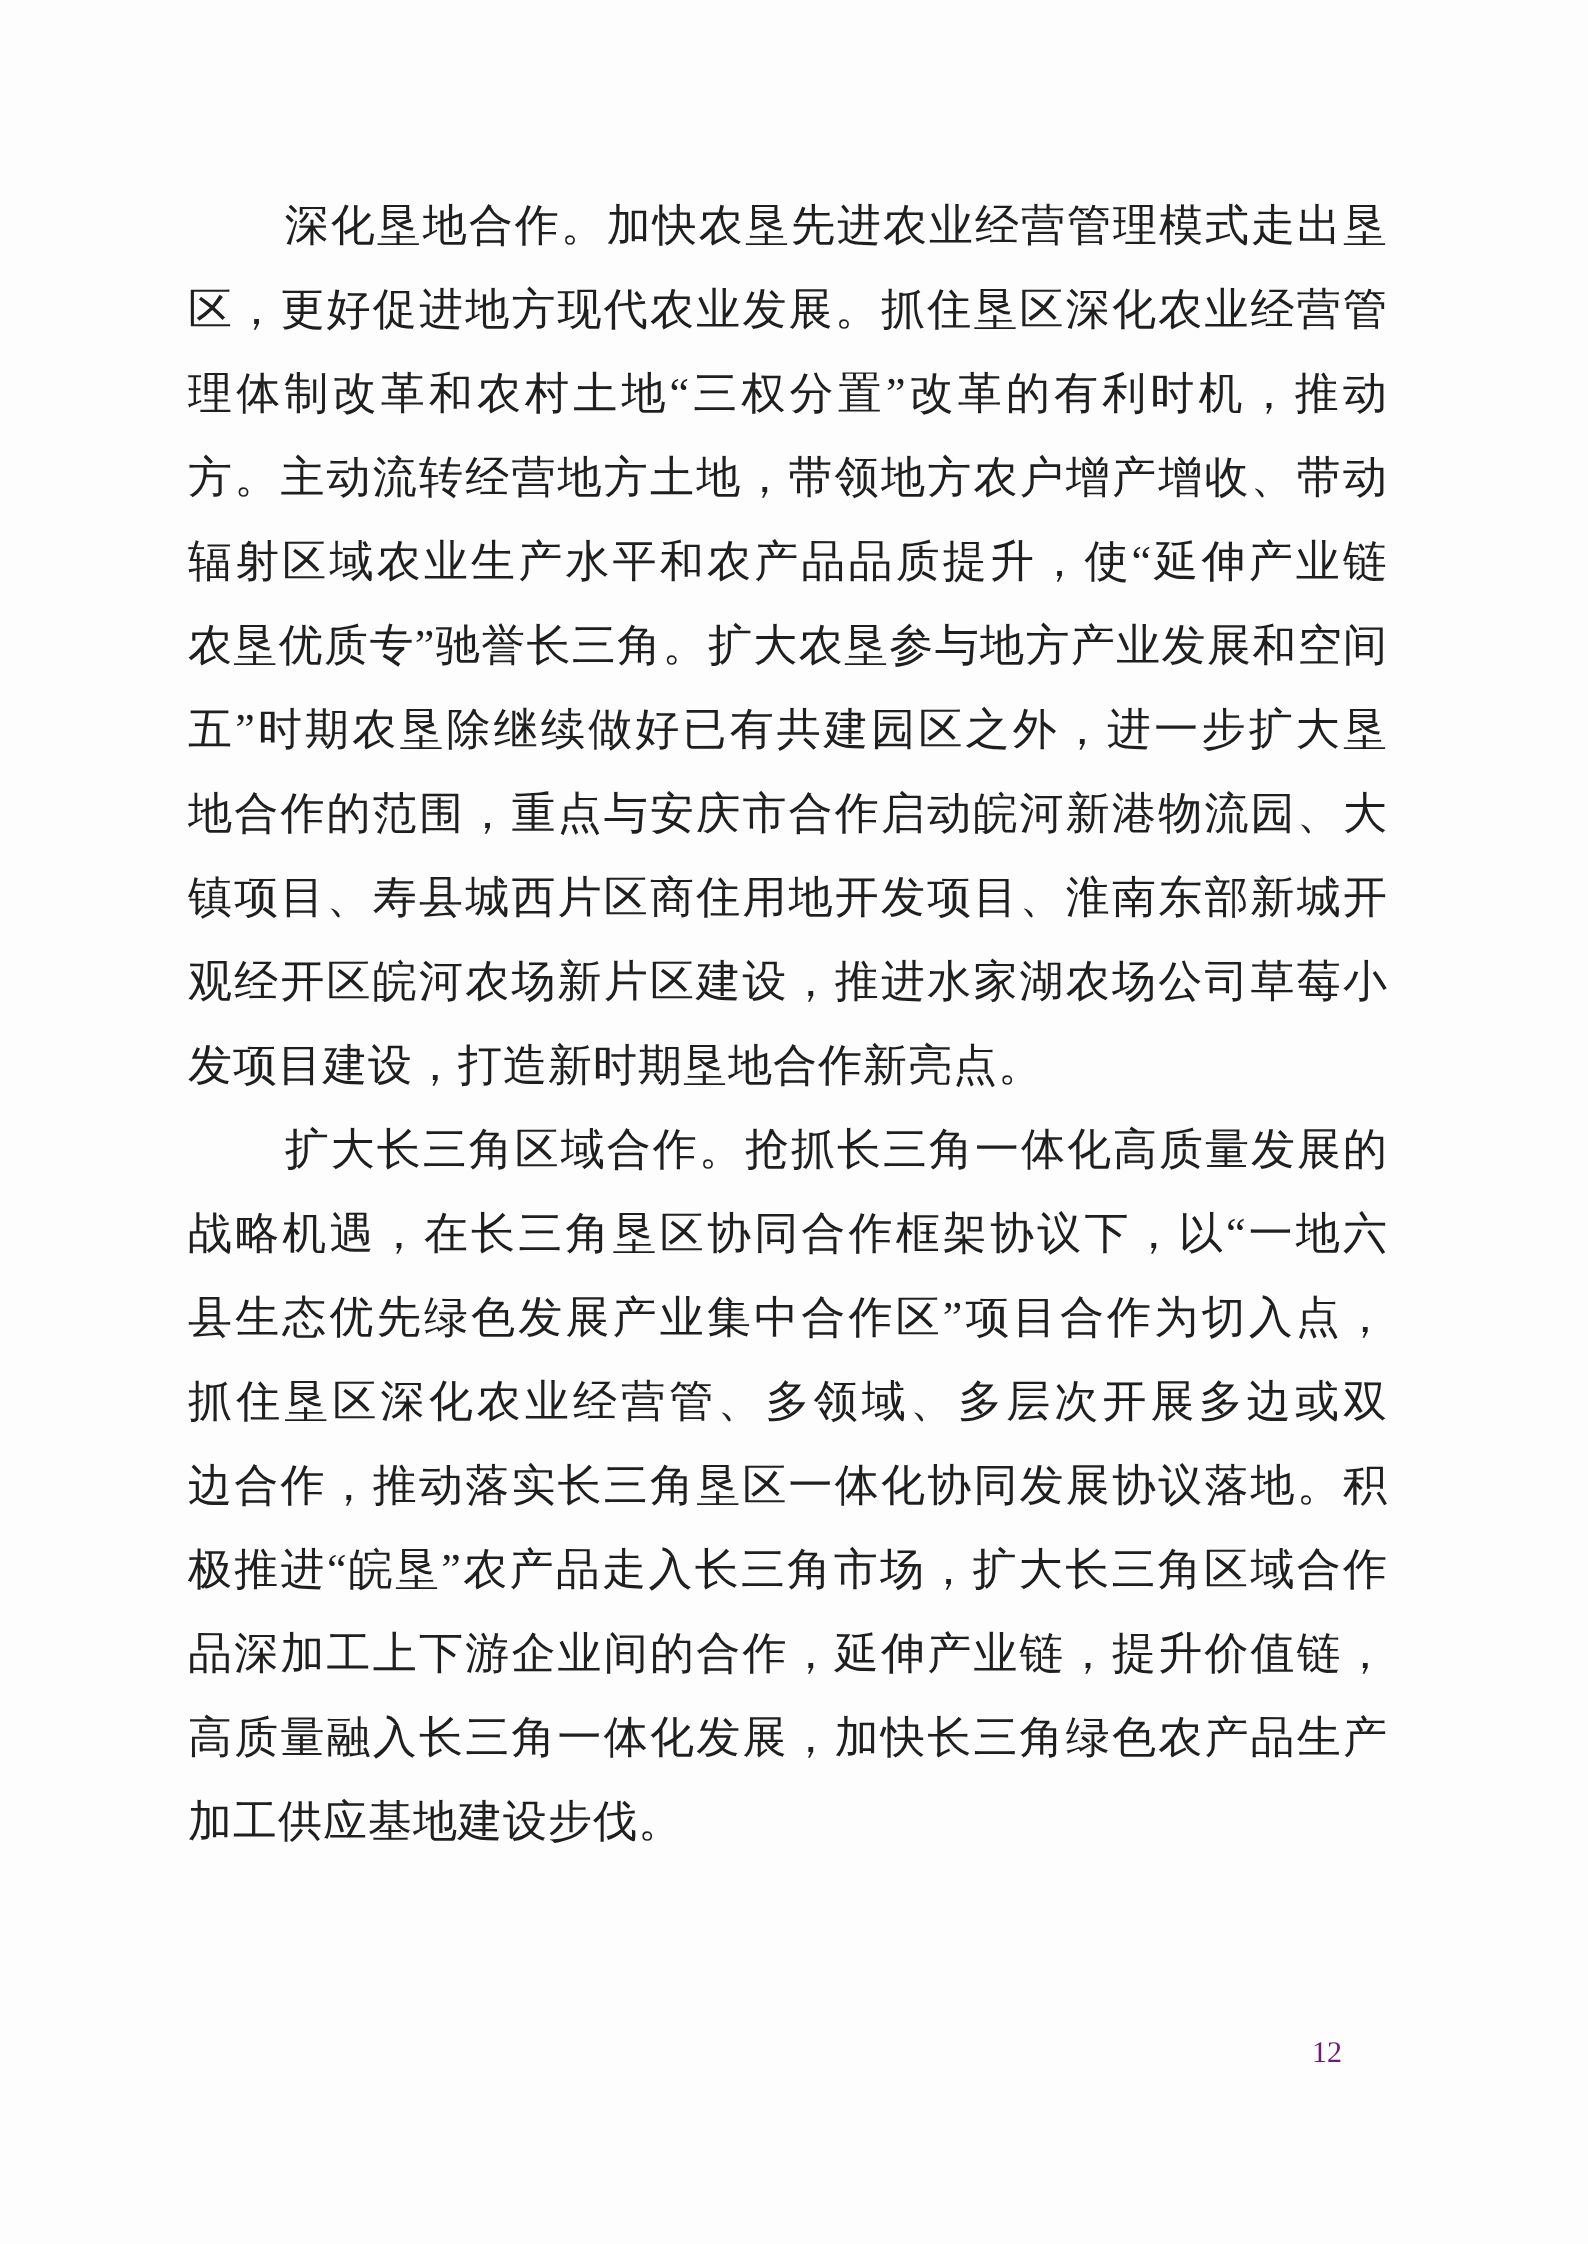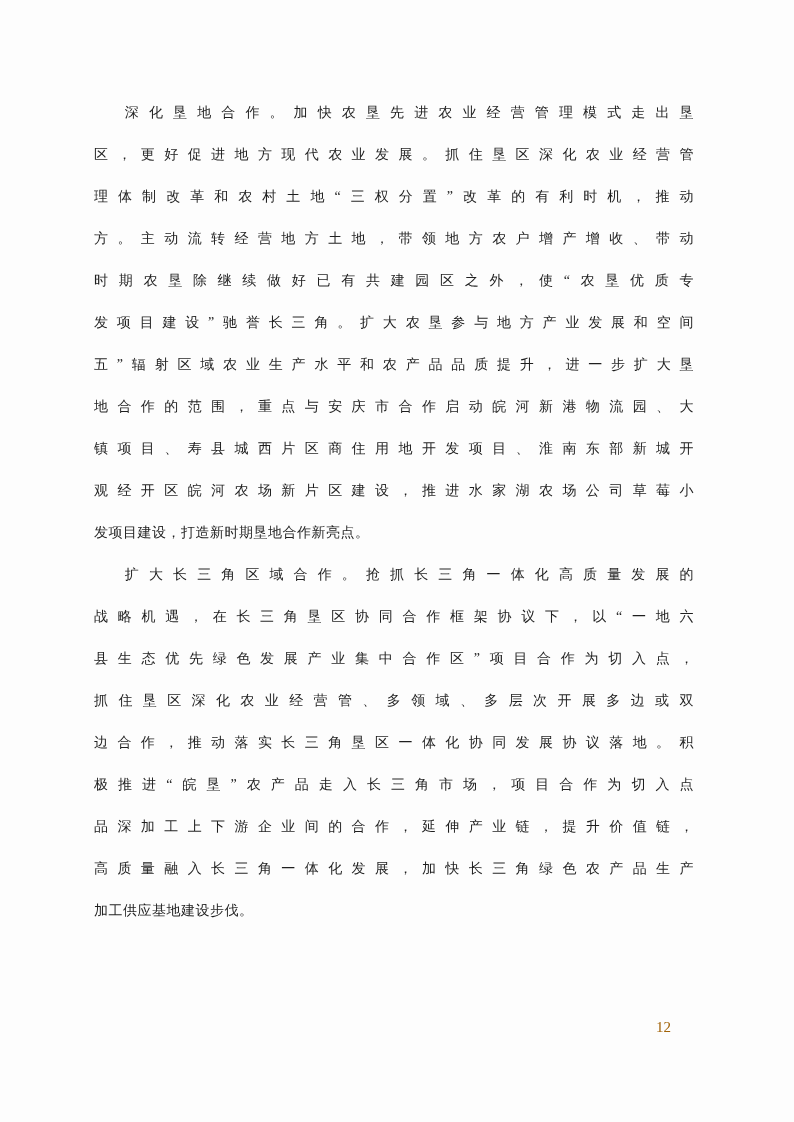--- a/index.html
+++ b/index.html
@@ -20,68 +20,68 @@
     position: absolute;
     left: 94px;
     top: 92px;
     width: 600px;
   }
   .paragraph {
     margin: 0;
     padding: 0;
   }
   .line {
-    font-size: 14px;
+    font-size: 22px;
     line-height: 42px;
     height: 42px;
     overflow: hidden;
     text-align: justify;
     text-align-last: justify;
     letter-spacing: 0.5px;
   }
   .line.para-start {
     text-indent: 2.2em;
   }
   .line.para-end {
     text-align-last: left;
   }
   .page-number {
     position: absolute;
     left: 656px;
     top: 1016px;
     font-size: 15px;
     line-height: 22px;
-    color: #a16207;
+    color: #701a75;
     font-family: "Liberation Serif", "DejaVu Serif", serif;
   }
 </style>
 </head>
 <body>
 
 <div class="page">
   <div class="content" id="doc-content">
       <div class="paragraph">
         <div class="line para-start">深化垦地合作。加快农垦先进农业经营管理模式走出垦</div>
         <div class="line">区，更好促进地方现代农业发展。抓住垦区深化农业经营管</div>
         <div class="line">理体制改革和农村土地“三权分置”改革的有利时机，推动</div>
         <div class="line">方。主动流转经营地方土地，带领地方农户增产增收、带动</div>
-        <div class="line">时期农垦除继续做好已有共建园区之外，使“农垦优质专</div>
-        <div class="line">发项目建设”驰誉长三角。扩大农垦参与地方产业发展和空间</div>
-        <div class="line">五”辐射区域农业生产水平和农产品品质提升，进一步扩大垦</div>
+        <div class="line">辐射区域农业生产水平和农产品品质提升，使“延伸产业链</div>
+        <div class="line">农垦优质专”驰誉长三角。扩大农垦参与地方产业发展和空间</div>
+        <div class="line">五”时期农垦除继续做好已有共建园区之外，进一步扩大垦</div>
         <div class="line">地合作的范围，重点与安庆市合作启动皖河新港物流园、大</div>
         <div class="line">镇项目、寿县城西片区商住用地开发项目、淮南东部新城开</div>
         <div class="line">观经开区皖河农场新片区建设，推进水家湖农场公司草莓小</div>
         <div class="line para-end">发项目建设，打造新时期垦地合作新亮点。</div>
       </div>
       <div class="paragraph">
         <div class="line para-start">扩大长三角区域合作。抢抓长三角一体化高质量发展的</div>
         <div class="line">战略机遇，在长三角垦区协同合作框架协议下，以“一地六</div>
         <div class="line">县生态优先绿色发展产业集中合作区”项目合作为切入点，</div>
         <div class="line">抓住垦区深化农业经营管、多领域、多层次开展多边或双</div>
         <div class="line">边合作，推动落实长三角垦区一体化协同发展协议落地。积</div>
-        <div class="line">极推进“皖垦”农产品走入长三角市场，项目合作为切入点</div>
+        <div class="line">极推进“皖垦”农产品走入长三角市场，扩大长三角区域合作</div>
         <div class="line">品深加工上下游企业间的合作，延伸产业链，提升价值链，</div>
         <div class="line">高质量融入长三角一体化发展，加快长三角绿色农产品生产</div>
         <div class="line para-end">加工供应基地建设步伐。</div>
       </div>
     </div>
   <div class="page-number">12</div>
 </div>
 
 </body></html>

